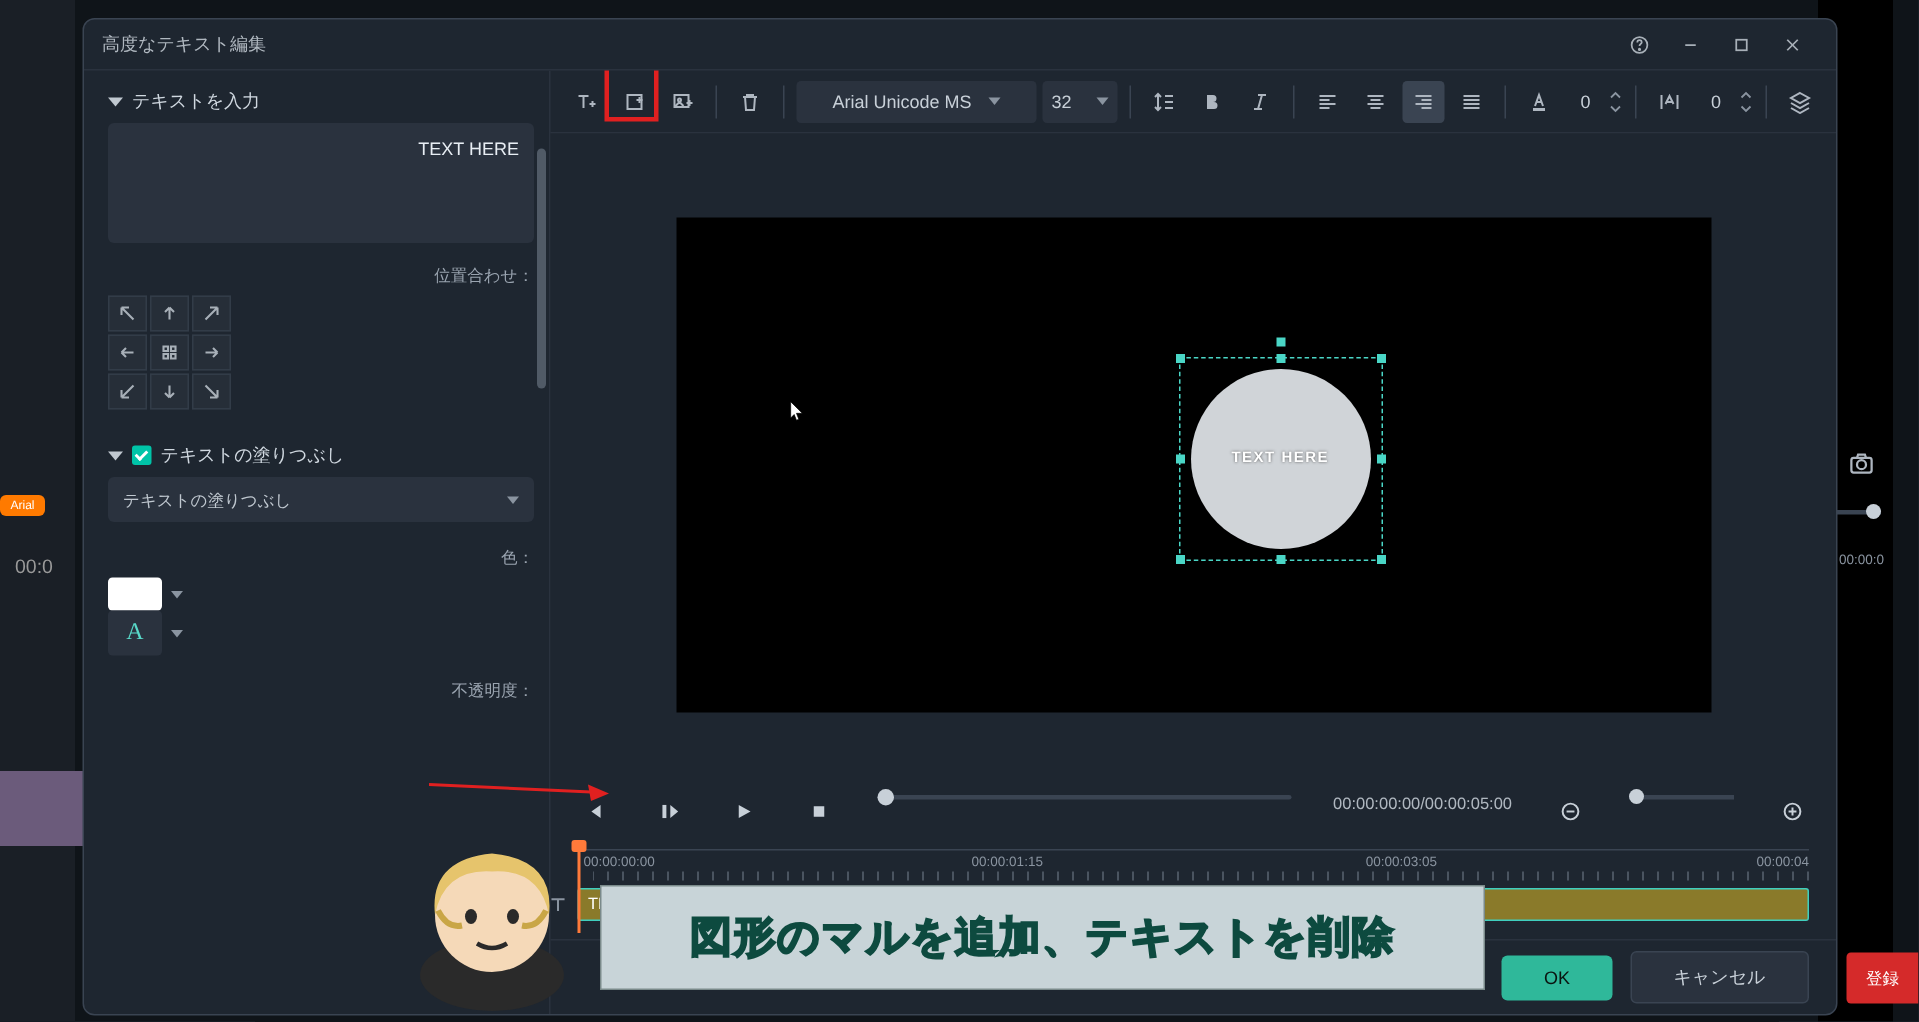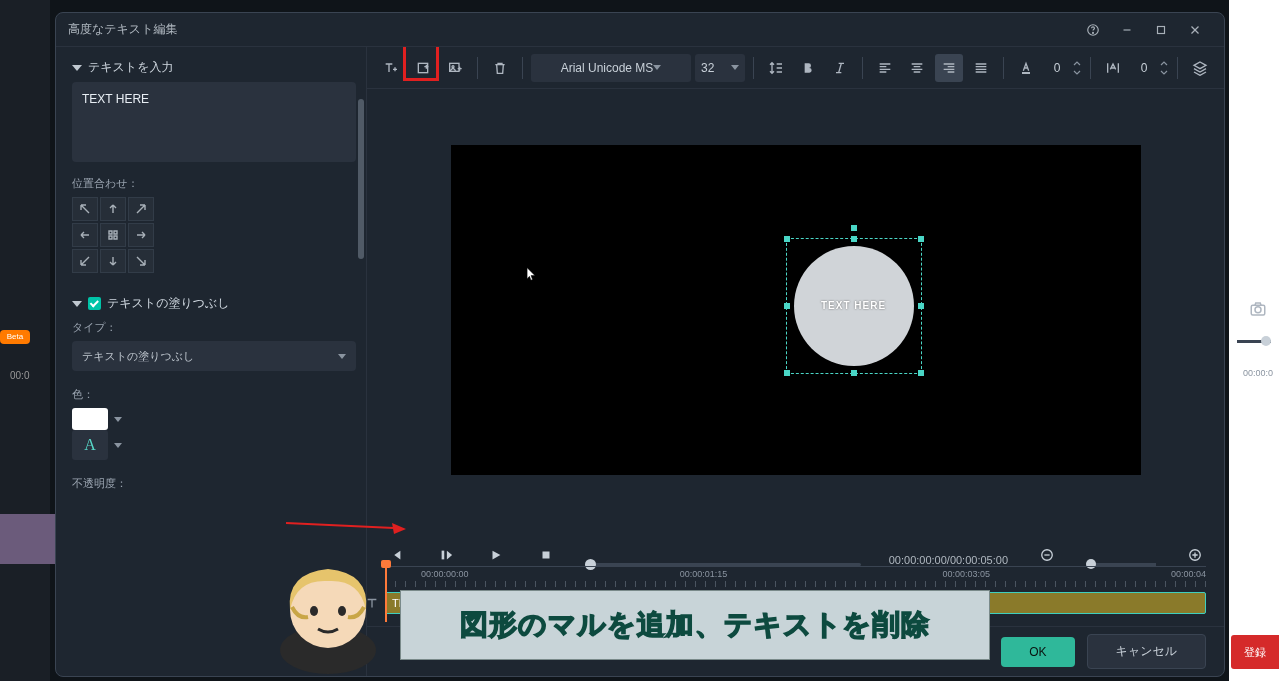--- a/index.html
+++ b/index.html
@@ -1,38 +1,38 @@
 <!DOCTYPE html>
 <html><head>
 <meta charset="utf-8">
 <style>
 * { box-sizing: border-box; margin: 0; padding: 0; font-family: -apple-system, "Segoe UI", Meiryo, sans-serif; }
 body { background: #0f1419; color: #c8d0d8; width: 1279px; height: 681px; overflow: hidden; position: relative; }
 
 .bg-left { position: absolute; left: 0; top: 0; width: 50px; height: 681px; background: #1a1f26; }
-.bg-timeline-hint { position: absolute; left: 10px; top: 370px; font-size: 10px; color: #999; }
+.bg-timeline-hint { position: absolute; left: 10px; top: 370px; font-size: 13px; color: #999; }
 .bg-purple { position: absolute; left: 0; top: 514px; width: 60px; height: 50px; background: #6b5b7b; }
 .bg-badge { position: absolute; left: 0; top: 330px; width: 30px; height: 14px; background: #ff7a00; border-radius: 4px; font-size: 8px; color: #fff; text-align: center; line-height: 14px; }
 
 .modal { position: absolute; left: 55px; top: 12px; width: 1170px; height: 665px; background: #1e2630; border: 1px solid #3a4452; border-radius: 8px; display: flex; flex-direction: column; }
 
 .titlebar { height: 34px; display: flex; align-items: center; padding: 0 12px; border-bottom: 1px solid #2a323e; }
 .titlebar .title { flex: 1; font-size: 12px; color: #b0b8c0; }
 .titlebar .wbtn { width: 34px; height: 26px; display: flex; align-items: center; justify-content: center; cursor: pointer; color: #a8b0b8; }
 .titlebar .wbtn svg { width: 14px; height: 14px; }
 
 .body { flex: 1; display: flex; overflow: hidden; }
 
 .sidebar { width: 330px; border-right: 1px solid #2a323e; display: flex; flex-direction: column; overflow: hidden; }
 .tabs { display: flex; height: 40px; align-items: center; padding: 4px 6px 0; gap: 2px; position: relative; }
 .tab { padding: 6px 12px; font-size: 12px; color: #a0a8b0; cursor: pointer; border-bottom: 2px solid transparent; }
 .tab.active { color: #3fcfbf; border-bottom-color: #3fcfbf; }
 .red-box-tab { position: absolute; left: 116px; top: -8px; width: 76px; height: 42px; border: 3px solid #e02020; }
 
-.side-scroll { flex: 1; overflow-y: auto; padding: 6px 10px 10px 16px; }
+.side-scroll { flex: 1; overflow-y: auto; padding: 6px 10px 10px 16px; text-align: right; }
 .sec-head { display: flex; align-items: center; gap: 6px; font-size: 12px; color: #d0d8e0; margin: 6px 0; cursor: pointer; }
 .sec-head .chev { width: 0; height: 0; border-left: 5px solid transparent; border-right: 5px solid transparent; border-top: 6px solid #c0c8d0; }
 .chk { width: 13px; height: 13px; background: #00c4a8; border-radius: 2px; display: inline-flex; align-items: center; justify-content: center; }
 .chk::after { content: ""; width: 6px; height: 3px; border-left: 2px solid #fff; border-bottom: 2px solid #fff; transform: rotate(-45deg) translate(0,-1px); }
 
 .textarea { background: #2a323e; border-radius: 4px; padding: 10px; font-size: 12px; color: #e8eef4; min-height: 80px; margin-bottom: 14px; }
 
 .label { font-size: 11px; color: #9aa4b0; margin: 8px 0 6px; }
 
 .align-grid { display: grid; grid-template-columns: repeat(3, 26px); grid-template-rows: repeat(3, 24px); gap: 2px; }
@@ -50,79 +50,79 @@
 
 .side-scrollbar { width: 6px; background: #505a66; border-radius: 3px; position: absolute; right: 2px; top: 52px; height: 160px; }
 
 .main { flex: 1; display: flex; flex-direction: column; }
 
 .toolbar { height: 42px; display: flex; align-items: center; padding: 0 10px; gap: 4px; border-bottom: 1px solid #2a323e; position: relative; }
 .tbtn { width: 28px; height: 28px; display: flex; align-items: center; justify-content: center; cursor: pointer; border-radius: 3px; color: #aeb6c0; }
 .tbtn.active { background: #3a4452; }
 .tbtn svg { width: 16px; height: 16px; }
 .vsep { width: 1px; height: 22px; background: #3a4452; margin: 0 4px; }
-.font-select { width: 160px; height: 28px; background: #2a323e; border-radius: 3px; display: flex; align-items: center; padding: 0 24px; font-size: 12px; color: #c8d0d8; justify-content: center; cursor: pointer; }
+.font-select { width: 160px; height: 28px; background: #2a323e; border-radius: 3px; display: flex; align-items: center; padding: 0 24px; font-size: 12px; color: #c8d0d8; justify-content: space-between; cursor: pointer; }
 .size-select { width: 50px; height: 28px; background: #2a323e; border-radius: 3px; display: flex; align-items: center; padding: 0 6px; font-size: 12px; color: #c8d0d8; justify-content: space-between; cursor: pointer; }
 .num-input { display: flex; align-items: center; gap: 2px; }
 .num-input .val { width: 26px; text-align: center; font-size: 12px; color: #c8d0d8; }
 .red-box-tool { position: absolute; left: 36px; top: -6px; width: 36px; height: 40px; border: 3px solid #e02020; }
 
 .preview-area { flex: 1; display: flex; align-items: center; justify-content: center; background: #1e2630; position: relative; }
 .preview-stage { width: 690px; height: 330px; background: #000; position: relative; }
 .sel-box { position: absolute; left: 335px; top: 93px; width: 136px; height: 136px; border: 1px dashed #4ad6c6; }
 .sel-handle { position: absolute; width: 6px; height: 6px; background: #4ad6c6; }
 .circle { position: absolute; left: 343px; top: 101px; width: 120px; height: 120px; background: #d0d4d8; border-radius: 50%; display: flex; align-items: center; justify-content: center; }
 .circle-text { font-size: 10px; font-weight: 700; letter-spacing: 1px; color: #fff; text-shadow: 0 0 2px #555; }
 .cursor { position: absolute; left: 75px; top: 122px; width: 10px; height: 14px; }
 
-.playbar { height: 36px; display: flex; align-items: flex-end; padding: 0 18px; gap: 28px; }
+.playbar { height: 36px; display: flex; align-items: flex-start; padding: 0 18px; gap: 28px; }
 .pbtn { width: 22px; height: 22px; display: flex; align-items: center; justify-content: center; cursor: pointer; color: #c8d0d8; }
 .pbtn svg { width: 14px; height: 14px; }
 .seek { flex: 1; height: 3px; background: #3a4452; border-radius: 2px; position: relative; }
 .seek .dot { position: absolute; left: 0; top: -4px; width: 11px; height: 11px; background: #c8d0d8; border-radius: 50%; }
 .timecode { font-size: 11px; color: #b0b8c0; }
 
 .mini-timeline { height: 60px; padding: 0 18px; position: relative; }
 .ruler { position: relative; height: 22px; border-top: 1px solid #3a4452; }
-.ruler .tick-label { position: absolute; top: 2px; font-size: 9px; color: #8a94a0; margin-left: 32px; }
+.ruler .tick-label { position: absolute; top: 2px; font-size: 9px; color: #8a94a0; }
 .ruler .ticks { position: absolute; left: 0; right: 0; top: 14px; height: 6px; background: repeating-linear-gradient(90deg, #4a5460 0 1px, transparent 1px 10px); }
 .playhead { position: absolute; left: 18px; top: 0; width: 2px; height: 56px; background: #ff7a3a; }
 .playhead::before { content: ""; position: absolute; top: -6px; left: -4px; width: 10px; height: 8px; background: #ff7a3a; border-radius: 2px; }
 .clip-track { position: absolute; left: 18px; right: 18px; top: 26px; height: 22px; background: #8a7a2a; border: 1px solid #3fcfbf; border-radius: 2px; display: flex; align-items: center; padding: 0 6px; font-size: 11px; color: #fff; }
 .track-icon { position: absolute; left: -4px; top: 26px; width: 18px; height: 22px; display: flex; align-items: center; justify-content: center; color: #8a94a0; }
 
 .red-arrow { position: absolute; left: 286px; top: 515px; width: 120px; height: 20px; }
 
 .footer { height: 50px; display: flex; align-items: center; justify-content: flex-end; padding: 0 18px; gap: 12px; border-top: 1px solid #2a323e; }
 .btn { padding: 8px 28px; border-radius: 4px; font-size: 12px; cursor: pointer; }
 .btn-ok { background: #2fb89a; color: #0a1410; }
 .btn-cancel { background: #2a323e; color: #c8d0d8; border: 1px solid #3a4452; }
 
 
 .avatar { position: absolute; left: 268px; top: 555px; width: 120px; height: 120px; }
 .caption { position: absolute; left: 400px; top: 590px; width: 590px; height: 70px; background: #c8d4d8; border: 1px solid #7a8a8a; display: flex; align-items: center; justify-content: center; font-size: 28px; font-weight: 900; letter-spacing: 1px; color: #1b6456; -webkit-text-stroke: 1.5px #0d4a3f; }
 .reg-badge { position: absolute; right: 0; top: 635px; width: 48px; height: 34px; background: #d52a2a; color: #fff; font-size: 11px; display: flex; align-items: center; justify-content: center; border-radius: 3px 0 0 3px; }
 
 
-.rstrip { position: absolute; right: 0; top: 0; width: 50px; height: 681px; background: #ffffff; text-decoration: underline; }
+.rstrip { position: absolute; right: 17px; top: 0; width: 50px; height: 681px; background: #000000; text-decoration: underline; }
 .rstrip .cam { position: absolute; right: 12px; top: 300px; color: #aeb6c0; }
 .rstrip .slider { position: absolute; right: 8px; top: 340px; width: 34px; height: 3px; background: #3a4452; }
 .rstrip .slider .k { position: absolute; right: 0; top: -4px; width: 10px; height: 10px; background: #c8d0d8; border-radius: 50%; }
 .rstrip .tcode { position: absolute; right: 6px; top: 368px; font-size: 9px; color: #8a94a0; }
 
 .sidebar { position: relative; }
 
 ::-webkit-scrollbar { width: 6px; }
 ::-webkit-scrollbar-thumb { background: #505a66; border-radius: 3px; }
 </style>
 </head>
 <body>
 
 <div class="bg-left"></div>
-<div class="bg-badge">Beta</div>
+<div class="bg-badge">Arial</div>
 <div class="bg-timeline-hint">00:0</div>
 <div class="bg-purple"></div>
 
 <div class="rstrip">
   <div class="cam">
     <svg viewBox="0 0 24 24" width="18" height="18" fill="none" stroke="currentColor" stroke-width="2">
         <rect x="3" y="7" width="18" height="13" rx="2"></rect>
         <circle cx="12" cy="13" r="4"></circle>
         <path d="M8 7l1-3h6l1 3"></path>
       </svg>
@@ -221,21 +221,20 @@
               </svg>
             </div>
         </div>
 
         <div class="sec-head" style="margin-top:22px">
           <span class="chev"></span>
           <span class="chk"></span>
           <span>テキストの塗りつぶし</span>
         </div>
 
-        <div class="label">タイプ：</div>
         <div class="select">
           <span>テキストの塗りつぶし</span>
           <span class="caret"></span>
         </div>
 
         <div class="label" style="margin-top:16px">色：</div>
         <div class="swatch-row">
           <div class="swatch" style="#ffffff"></div>
           <span class="caret-s"></span>
         </div>

